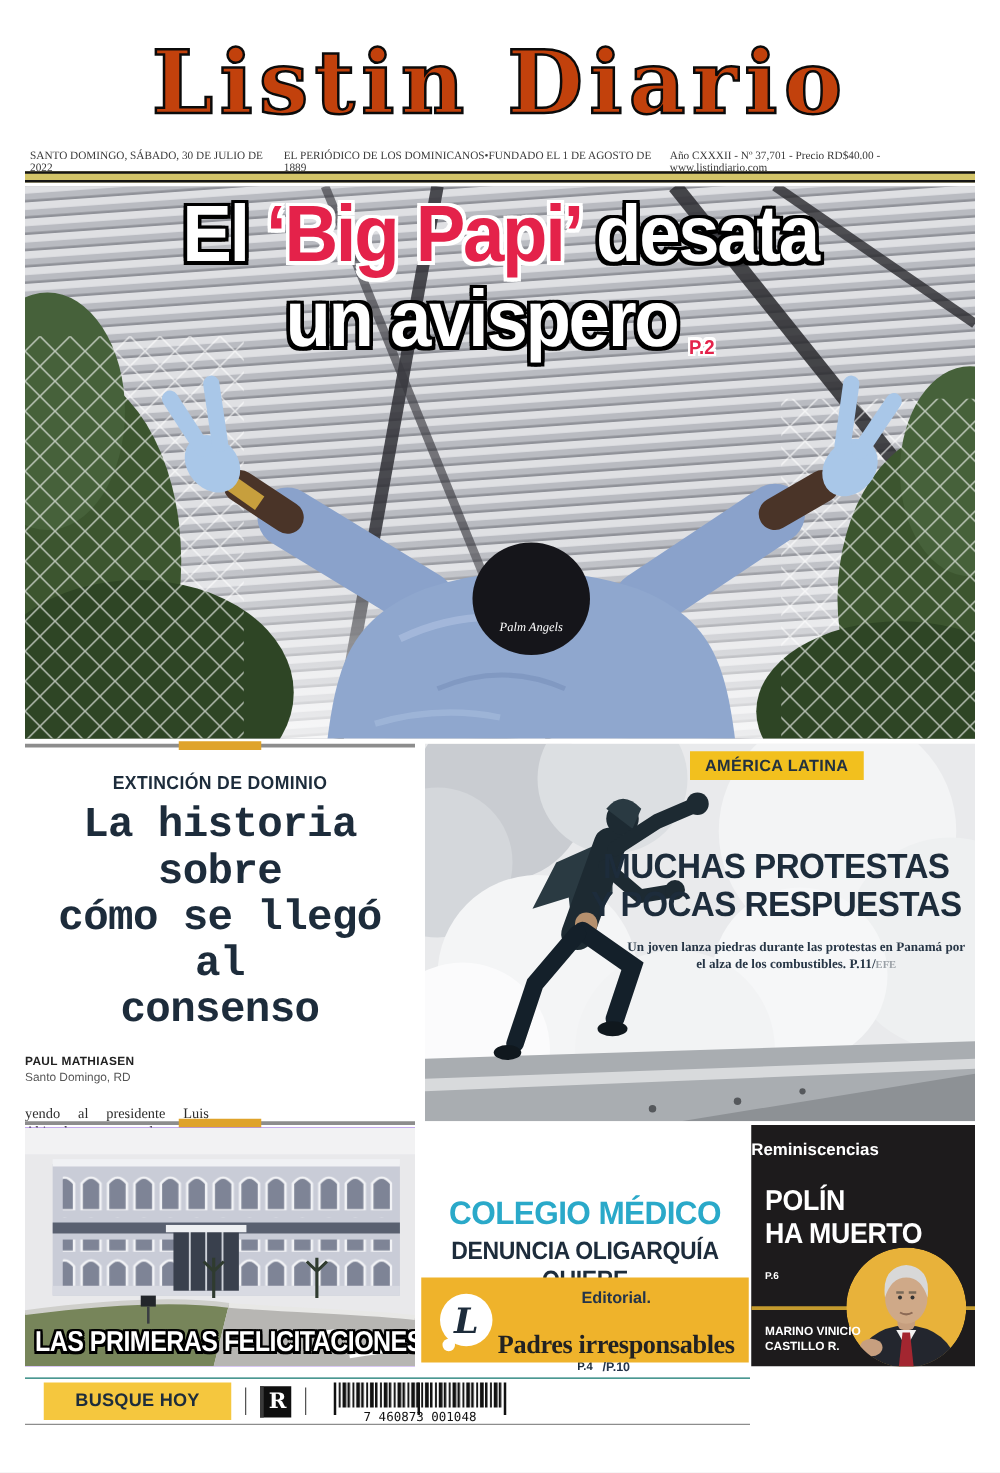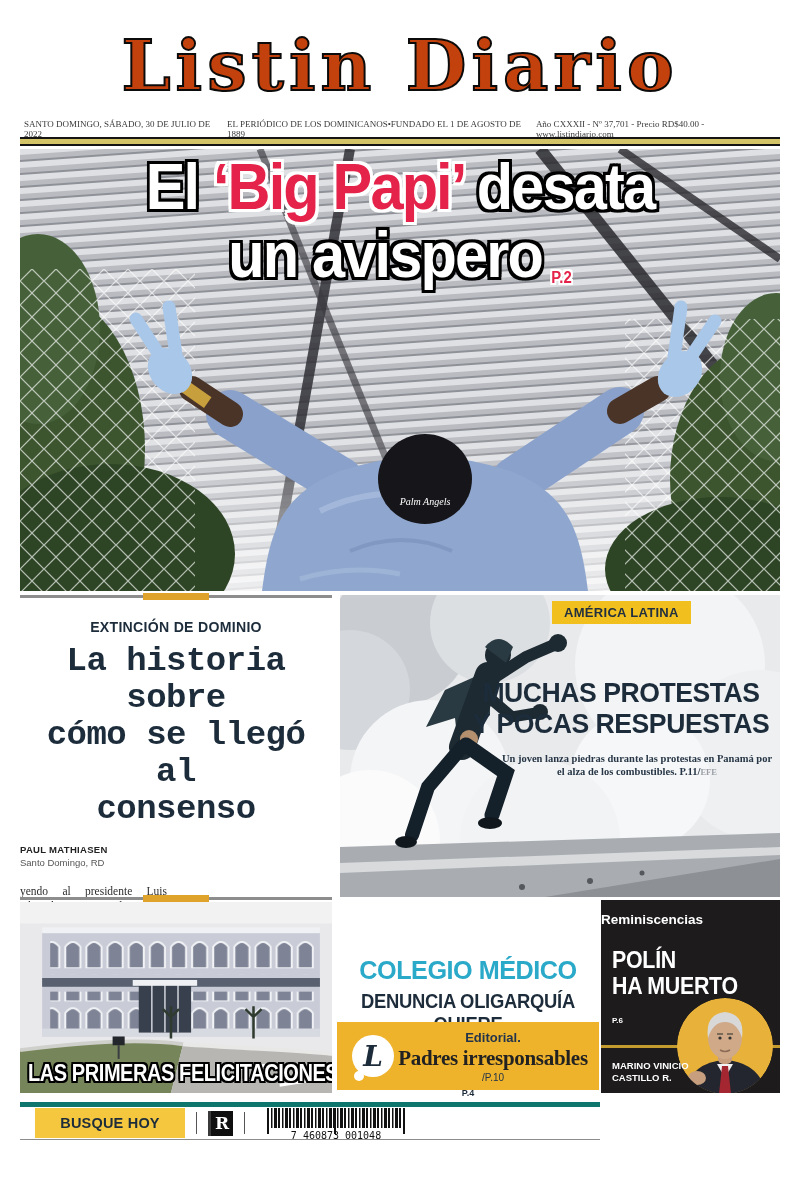--- a/index.html
+++ b/index.html
@@ -91,34 +91,34 @@
   .colegio-sub { margin-top:4px; font-weight:bold; font-size:20px; line-height:23px; color:#1d2c3b; transform:scaleX(0.92); letter-spacing:-0.3px; }
   .colegio-pref { margin-top:6px; font-weight:bold; font-size:9px; color:#1d2c3b; }
 
   
   .editorial { position:absolute; top:1022px; left:337px; width:262px; height:68px; background:#efb32b; }
   .ed-bubble { position:absolute; left:15px; top:13px; width:42px; height:42px; background:#fff; border-radius:50%; display:flex; align-items:center; justify-content:center; }
   .ed-bubble::after { content:""; position:absolute; left:2px; bottom:-4px; width:10px; height:10px; background:#fff; border-radius:50%; }
   .ed-letter { font-family:"DejaVu Serif", serif; font-style:italic; font-weight:bold; font-size:28px; color:#1d2c3b; }
   .ed-text { position:absolute; left:50px; right:0; top:8px; text-align:center; }
   .ed-label { font-weight:bold; font-size:13px; color:#24344a; }
-  .ed-title { font-family:"Liberation Serif", serif; font-weight:bold; font-size:21px; color:#222; margin-top:1px; letter-spacing:-0.3px; }
-  .ed-ref { font-weight:normal; font-size:10px; color:#24344a; margin-top:1px; }
+  .ed-title { font-family:"Liberation Serif", serif; font-weight:bold; font-size:21px; color:#222; margin-top:18px; letter-spacing:-0.3px; }
+  .ed-ref { font-weight:bold; font-size:10px; color:#24344a; margin-top:1px; }
 
   
   .rem { position:absolute; top:900px; left:601px; width:179px; height:193px; background:#1d1b1c; color:#fff; overflow:hidden; }
   .rem-title { position:absolute; top:12px; left:0; width:100%; text-align:left; font-weight:bold; font-size:13.5px; }
   .rem-headline { position:absolute; top:47px; left:11px; font-weight:bold; font-size:23px; line-height:26px; transform:scaleX(0.93); transform-origin:left top; letter-spacing:-0.3px; }
   .rem-pref { position:absolute; top:116px; left:11px; font-weight:bold; font-size:8px;text-align:right; }
   .rem-goldline { position:absolute; top:145px; left:0; width:100%; height:3px; background:#c49b2e; }
   .rem-circle { position:absolute; top:98px; right:7px; width:96px; height:96px; border-radius:50%; overflow:hidden; }
   .rem-author { position:absolute; bottom:9px; left:11px; width:80px; font-weight:bold; font-size:9.5px; line-height:12px; }
 
   
-  .footer { position:absolute; top:1102px; left:20px; width:580px; height:38px; border-top:5px solid #0f766e; border-bottom:1px solid #8d8d8d; display:flex; align-items:center; }
+  .footer { position:absolute; top:1102px; left:20px; width:580px; height:38px; border-top:1px solid #0f766e; border-bottom:1px solid #8d8d8d; display:flex; align-items:center; }
   .busque { background:#f5c73e; color:#1d2c3b; font-weight:bold; font-size:14.5px; width:150px; text-align:center; padding:7px 0; margin-left:15px; letter-spacing:0.2px; }
   .nyt-logo { font-family:"DejaVu Serif", serif; font-weight:bold; font-size:21px; color:#0f0f0f; margin-left:20px; letter-spacing:-0.5px; white-space:nowrap; }
   .vdiv { width:1px; height:22px; background:#555; margin:0 11px; }
   .r-logo { background:#0f0f0f; color:#fff; width:25px; height:25px; display:flex; align-items:center; justify-content:center; font-family:"DejaVu Serif", serif; font-weight:bold; font-size:17px; border-left:3px solid #3a3a3a; }
   .barcode { height:34px; }
 </style>
 </head>
 <body>
 
 <div class="page">

